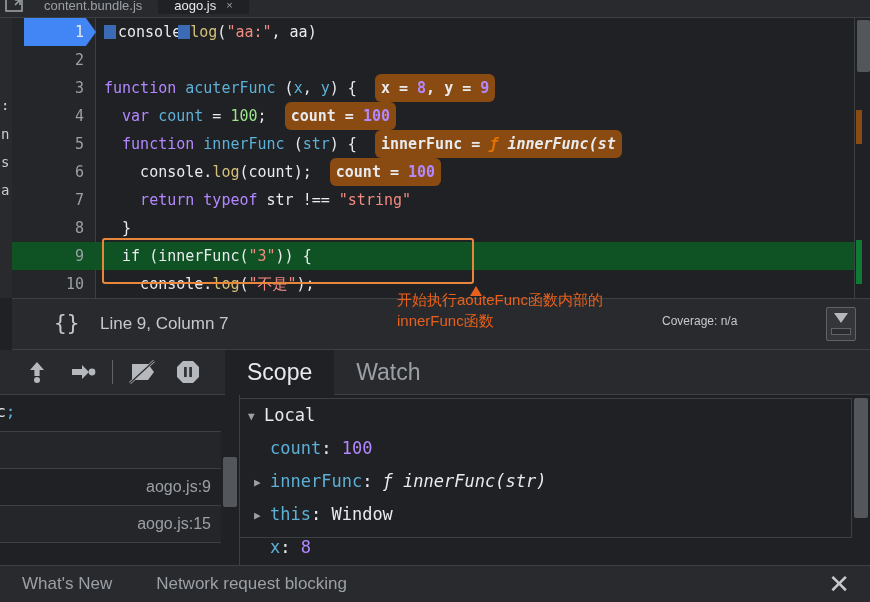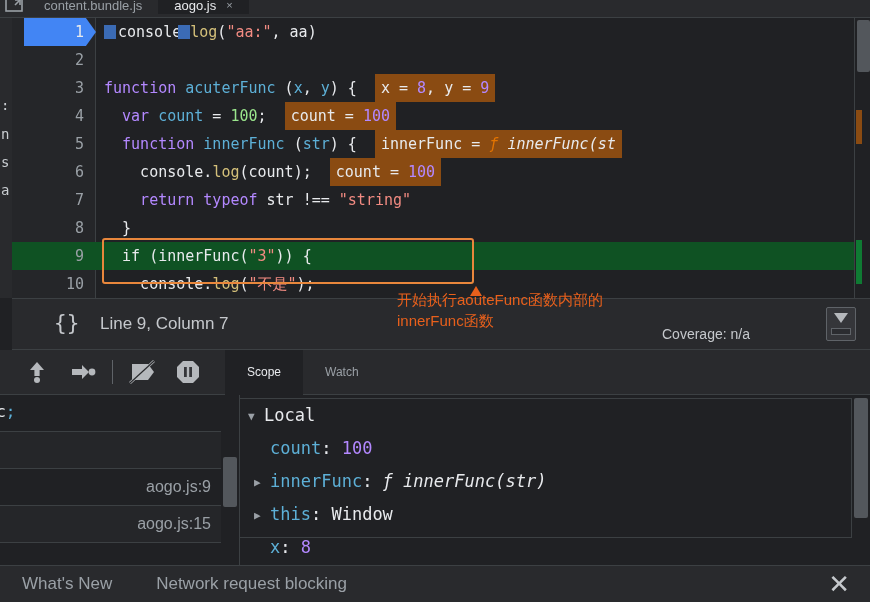--- a/index.html
+++ b/index.html
@@ -62,21 +62,21 @@
   .rowbg { position: absolute; left: 0; top: 0; width: 858px; height: 28px; z-index: 0; }
   .row.bp-line .lnum { color: #e8eaed; }
   .bp-marker {
     position: absolute; left: 12px; top: 0; width: 72px; height: 28px;
     background: #4285f4; z-index: 1;
     clip-path: polygon(0 0, 86% 0, 100% 50%, 86% 100%, 0 100%);
   }
   .exec-line-bg { background: #0f5223; }
   .inline-val {
     display: inline-block; background: #8a4b12; color: #e8eaed;
-    padding: 0 6px; border-radius: 0;
+    padding: 0 6px; border-radius: 6px; font-weight: bold;
   }
 
   
   .kw  { color: #b388ff; }
   .fn  { color: #d4c07a; }
   .id  { color: #5db0d7; }
   .num { color: #9ae58c; }
   .str { color: #f28b82; }
   .pl  { color: #e8eaed; }
   .vnum{ color: #b388ff; }
@@ -109,21 +109,21 @@
   
   .statusbar {
     position: absolute; left: 12px; top: 298px; width: 858px; height: 52px;
     background: #292a2d; border-top: 1px solid #3c4043; border-bottom: 1px solid #3c4043;
   }
   .sb-braces {
     position: absolute; left: 42px; top: 12px; color: #c5c8cc;
     font-size: 21px; font-family: "DejaVu Sans Mono", monospace;
   }
   .sb-pos { position: absolute; left: 88px; top: 15px; color: #c5c8cc; font-size: 17px; }
-  .sb-cov { position: absolute; left: 650px; top: 27px; color: #c5c8cc; font-size: 14px; }
+  .sb-cov { position: absolute; left: 650px; top: 15px; color: #c5c8cc; font-size: 12px; }
   .sb-popbtn {
     position: absolute; right: 14px; top: 8px; width: 30px; height: 34px;
     border: 1px solid #5f6368; border-radius: 2px; background: #35363a;
   }
   .sb-popbtn .tri {
     position: absolute; left: 7px; top: 5px; width: 0; height: 0;
     border-left: 7px solid transparent; border-right: 7px solid transparent;
     border-top: 10px solid #b5b8bc;
   }
   .sb-popbtn .bar {
@@ -147,21 +147,21 @@
   }
   .dbg-btn {
     width: 46px; height: 45px; display: flex; align-items: center; justify-content: center;
   }
   .dbg-sep { width: 1px; height: 24px; background: #5f6368; margin: 0 6px; }
   .dbgbar .spacer { width: 14px; }
 
   .panel-tabs { display: flex; align-items: stretch; height: 45px; margin-left: 14px; }
   .ptab {
     padding: 0 22px; display: flex; align-items: center;
-    color: #9aa0a6; font-size: 12px;
+    color: #9aa0a6; font-size: 23px;
   }
   .ptab.active { background: #202124; color: #e8eaed; }
 
   
   .lowleft {
     position: absolute; left: 0; top: 395px; width: 240px; height: 170px;
     background: #202124; overflow: hidden; border-right: 1px solid #3c4043;
   }
   .cl-row {
     position: relative; height: 37px; border-bottom: 1px solid #3c4043;

